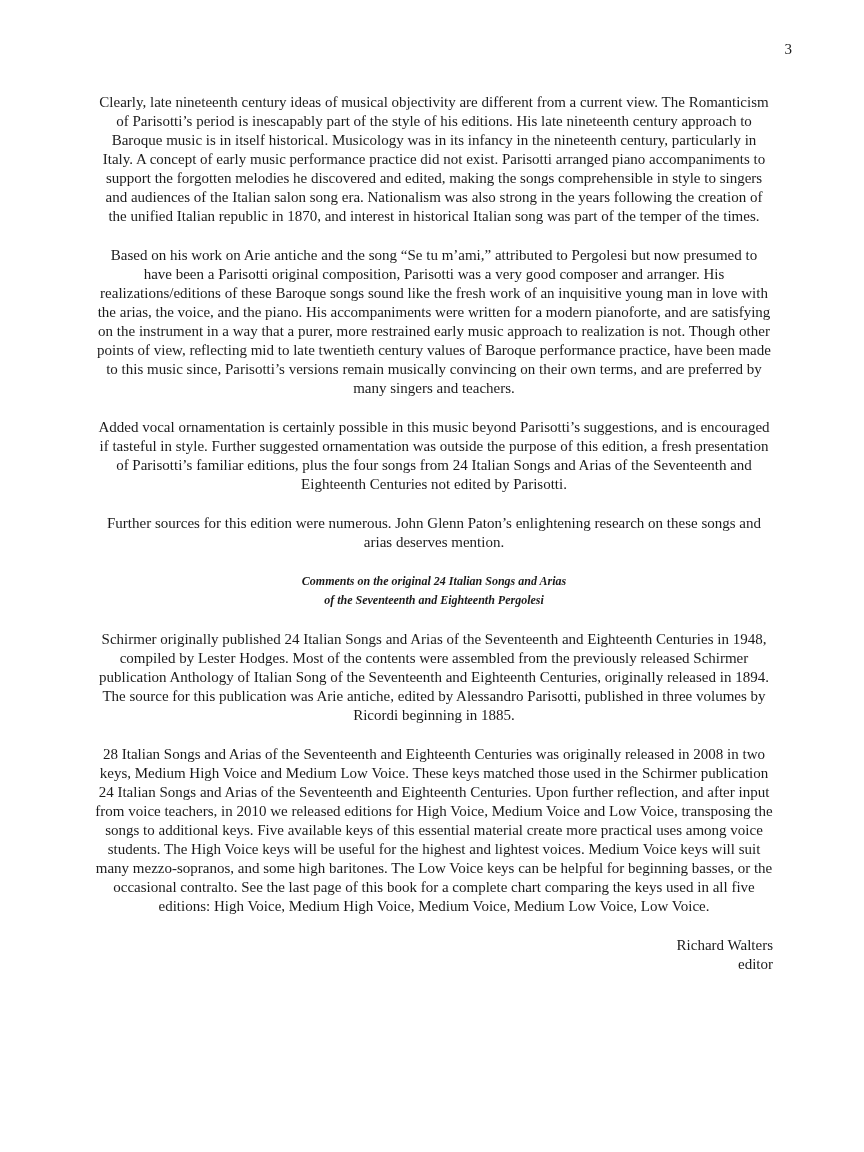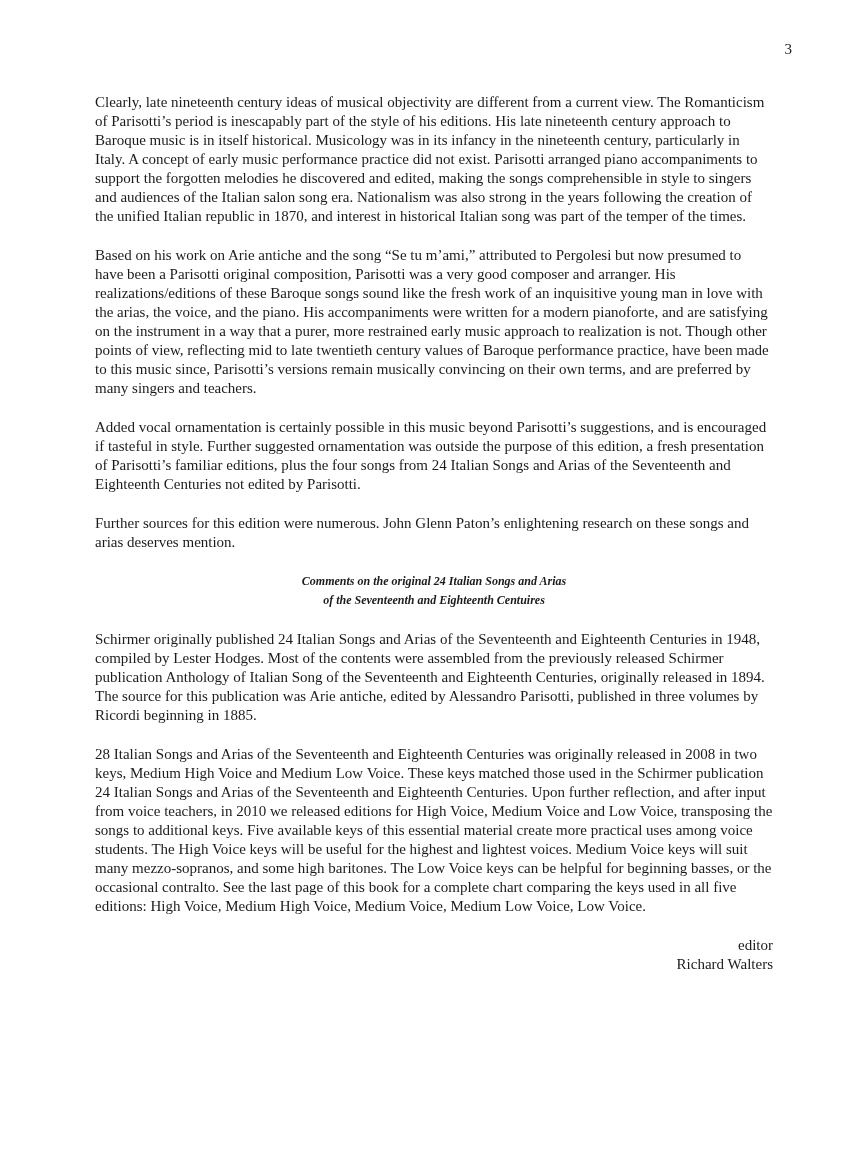--- a/index.html
+++ b/index.html
@@ -26,21 +26,21 @@
   .content {
     position: absolute;
     left: 95px;
     top: 93px;
     width: 678px;
   }
   .para {
     margin: 0 0 20px 0;
     font-size: 15px;
     line-height: 19px;
-    text-align: left;
+    text-align: center;
   }
   .para .it {
   }
   .heading {
     margin: 0 0 20px 0;
     font-size: 12px;
     line-height: 19px;
     font-weight: bold;
     font-style: italic;
     text-align: center;
@@ -64,26 +64,26 @@
   <div class="content">
     <div id="before-heading">
         <p class="para"><span>Clearly, late nineteenth century ideas of musical objectivity are different from a current view. The Romanticism of Parisotti’s period is inescapably part of the style of his editions. His late nineteenth century approach to Baroque music is in itself historical. Musicology was in its infancy in the nineteenth century, particularly in Italy. A concept of early music performance practice did not exist. Parisotti arranged piano accompaniments to support the forgotten melodies he discovered and edited, making the songs comprehensible in style to singers and audiences of the Italian salon song era. Nationalism was also strong in the years following the creation of the unified Italian republic in 1870, and interest in historical Italian song was part of the temper of the times.</span></p>
         <p class="para"><span>Based on his work on </span><span class="it">Arie antiche</span><span> and the song “Se tu m’ami,” attributed to Pergolesi but now presumed to have been a Parisotti original composition, Parisotti was a very good composer and arranger. His realizations/editions of these Baroque songs sound like the fresh work of an inquisitive young man in love with the arias, the voice, and the piano. His accompaniments were written for a modern pianoforte, and are satisfying on the instrument in a way that a purer, more restrained early music approach to realization is not. Though other points of view, reflecting mid to late twentieth century values of Baroque performance practice, have been made to this music since, Parisotti’s versions remain musically convincing on their own terms, and are preferred by many singers and teachers.</span></p>
         <p class="para"><span>Added vocal ornamentation is certainly possible in this music beyond Parisotti’s suggestions, and is encouraged if tasteful in style. Further suggested ornamentation was outside the purpose of this edition, a fresh presentation of Parisotti’s familiar editions, plus the four songs from </span><span class="it">24 Italian Songs and Arias of the Seventeenth and Eighteenth Centuries</span><span> not edited by Parisotti.</span></p>
         <p class="para"><span>Further sources for this edition were numerous. John Glenn Paton’s enlightening research on these songs and arias deserves mention.</span></p>
       </div>
 
     <h2 class="heading">
       <span class="heading-line">Comments on the original 24 Italian Songs and Arias</span>
-      <span class="heading-line">of the Seventeenth and Eighteenth Centuires</span>
+      <span class="heading-line">of the Seventeenth and Eighteenth Pergolesi</span>
     </h2>
 
     <div id="after-heading">
         <p class="para"><span>Schirmer originally published </span><span class="it">24 Italian Songs and Arias of the Seventeenth and Eighteenth Centuries</span><span> in 1948, compiled by Lester Hodges. Most of the contents were assembled from the previously released Schirmer publication </span><span class="it">Anthology of Italian Song of the Seventeenth and Eighteenth Centuries</span><span>, originally released in 1894. The source for this publication was </span><span class="it">Arie antiche</span><span>, edited by Alessandro Parisotti, published in three volumes by Ricordi beginning in 1885.</span></p>
         <p class="para"><span class="it">28 Italian Songs and Arias of the Seventeenth and Eighteenth Centuries</span><span> was originally released in 2008 in two keys, Medium High Voice and Medium Low Voice. These keys matched those used in the Schirmer publication </span><span class="it">24 Italian Songs and Arias of the Seventeenth and Eighteenth Centuries</span><span>. Upon further reflection, and after input from voice teachers, in 2010 we released editions for High Voice, Medium Voice and Low Voice, transposing the songs to additional keys. Five available keys of this essential material create more practical uses among voice students. The High Voice keys will be useful for the highest and lightest voices. Medium Voice keys will suit many mezzo-sopranos, and some high baritones. The Low Voice keys can be helpful for beginning basses, or the occasional contralto. See the last page of this book for a complete chart comparing the keys used in all five editions: High Voice, Medium High Voice, Medium Voice, Medium Low Voice, Low Voice.</span></p>
       </div>
 
     <div class="signature">
+      <div>Richard Walters</div>
       <div>editor</div>
-      <div>Richard Walters</div>
     </div>
   </div>
 </div>
 
 </body></html>

